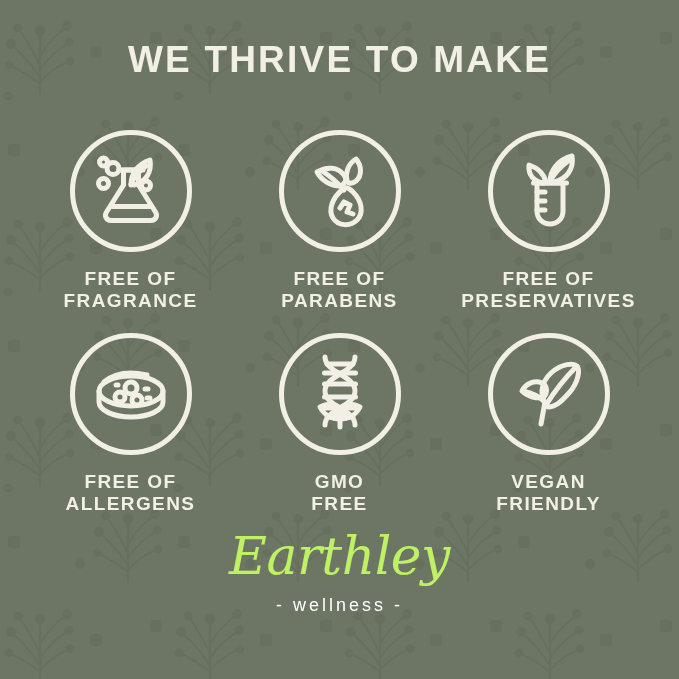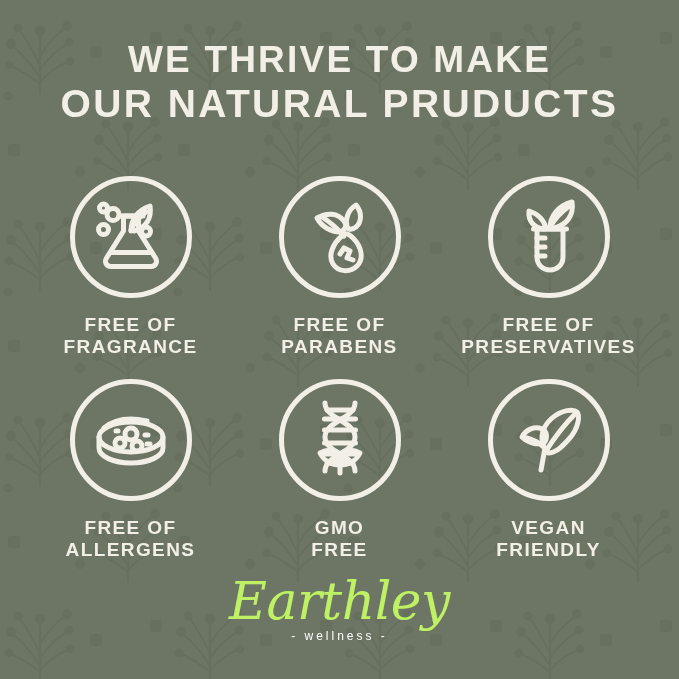--- a/index.html
+++ b/index.html
@@ -117,24 +117,24 @@
   }
   #logo-wordmark {
     color: #bef264;
     font-family: "DejaVu Serif", serif;
     font-style: italic;
     font-size: 52px;
     line-height: 1;
     letter-spacing: -0.5px;
   }
   #logo-tagline {
-    margin-top: 2px;
+    margin-top: 13px;
     color: #ffffff;
     font-family: "Liberation Sans", sans-serif;
-    font-size: 12px;
+    font-size: 18px;
     letter-spacing: 3px;
   }
 </style>
 </head>
 <body>
 
 <div id="graphic">
 
   <svg id="bg-pattern" viewBox="0 0 679 679" preserveAspectRatio="none" aria-hidden="true">
     <defs>
@@ -172,21 +172,20 @@
         <circle cx="8" cy="96" r="4.6" fill="#67705f"></circle>
       </pattern>
     </defs>
     <rect x="0" y="0" width="679" height="679" fill="url(#botanical)"></rect>
   </svg>
 
   <div id="content">
 
     <h1 id="headline">
       <span class="hl-line hl-line-1">WE THRIVE TO MAKE</span>
-      <span class="hl-line hl-line-2">OUR NATURAL PRUDUCTS</span>
     </h1>
 
     <div id="badge-grid">
 
       <div class="badge">
         <svg class="badge-icon" viewBox="0 0 126 126" aria-hidden="true">
           <g fill="none" stroke="#f2f0e6" stroke-width="5" stroke-linecap="round" stroke-linejoin="round">
             <circle cx="63" cy="63" r="58.5"></circle>
             <path d="M55.5,42 L55.5,57 L38.5,84 C36,88 38.5,92.5 43,92.5 L83,92.5
                      C87.5,92.5 90,88 87.5,84 L70.5,57 L70.5,42 Z"></path>

